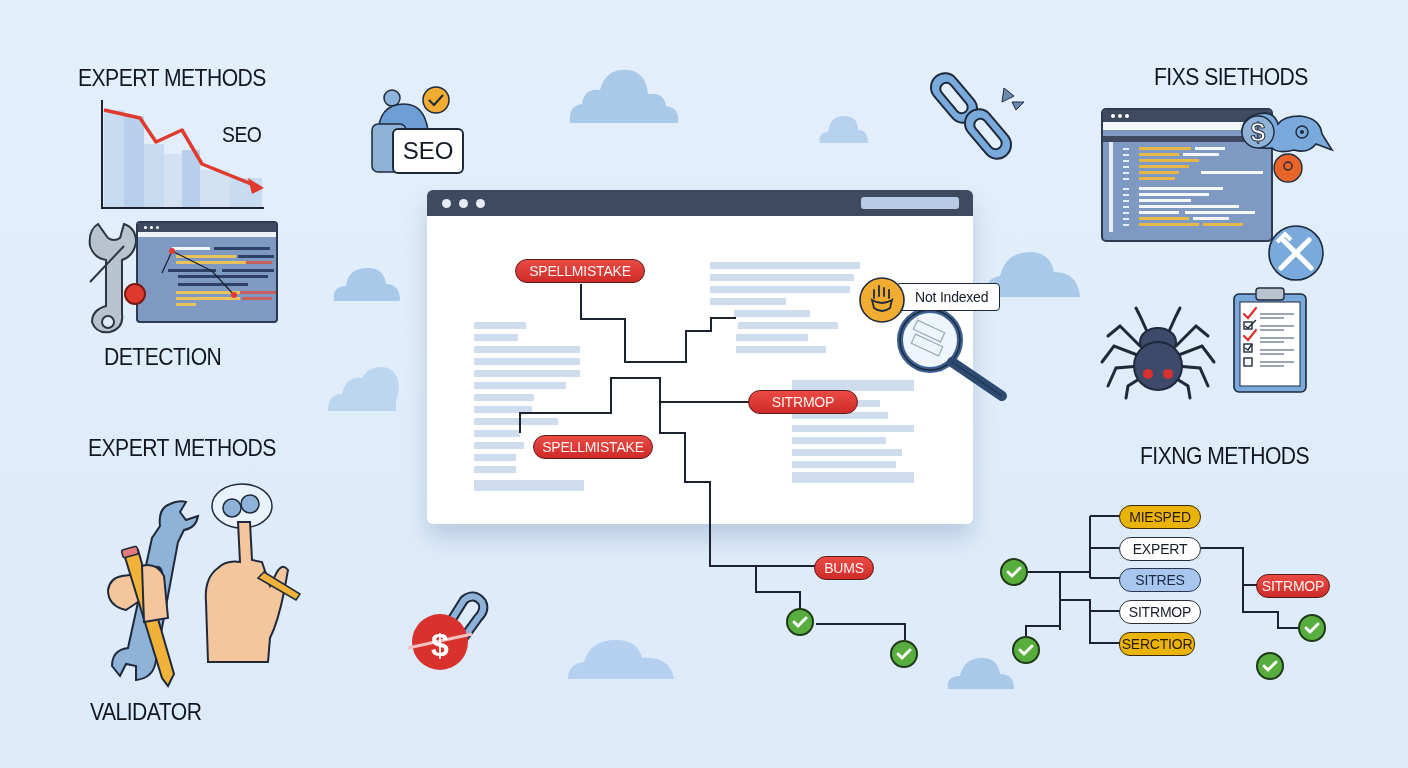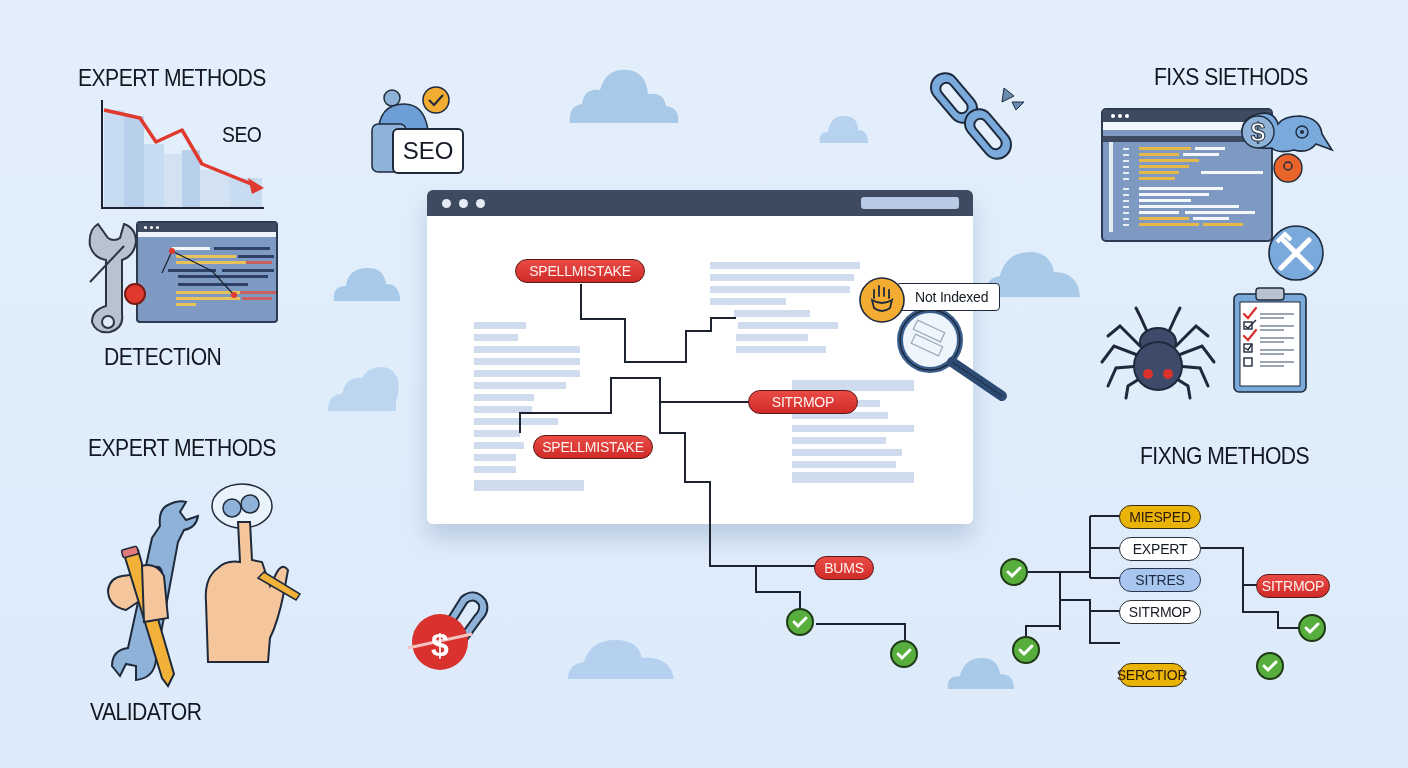--- a/index.html
+++ b/index.html
@@ -396,21 +396,21 @@
 </div>
 <div class="check" style="left:1012px;top:636px;">
   <svg width="16" height="12" viewBox="0 0 16 12">
       <polyline points="2,6 6,10 14,2" fill="none" stroke="#fff" stroke-width="3" stroke-linecap="round"></polyline>
     </svg>
 </div>
 <div class="pill orange" style="left:1119px;top:505px;width:82px;">MIESPED</div>
 <div class="pill white" style="left:1119px;top:537px;width:82px;">EXPERT</div>
 <div class="pill blue" style="left:1119px;top:568px;width:82px;">SITRES</div>
 <div class="pill white" style="left:1119px;top:600px;width:82px;">SITRMOP</div>
-<div class="pill orange" style="left:1119px;top:663px;width:66px;">SERCTIOR</div>
+<div class="pill orange" style="left:1119px;top:632px;width:76px;border-radius:11px;">SERCTIOR</div>
 <div class="pill red" style="left:1256px;top:574px;width:74px;">SITRMOP</div>
 <div class="check" style="left:1298px;top:614px;">
   <svg width="16" height="12" viewBox="0 0 16 12">
       <polyline points="2,6 6,10 14,2" fill="none" stroke="#fff" stroke-width="3" stroke-linecap="round"></polyline>
     </svg>
 </div>
 <div class="check" style="left:1256px;top:652px;">
   <svg width="16" height="12" viewBox="0 0 16 12">
       <polyline points="2,6 6,10 14,2" fill="none" stroke="#fff" stroke-width="3" stroke-linecap="round"></polyline>
     </svg>

